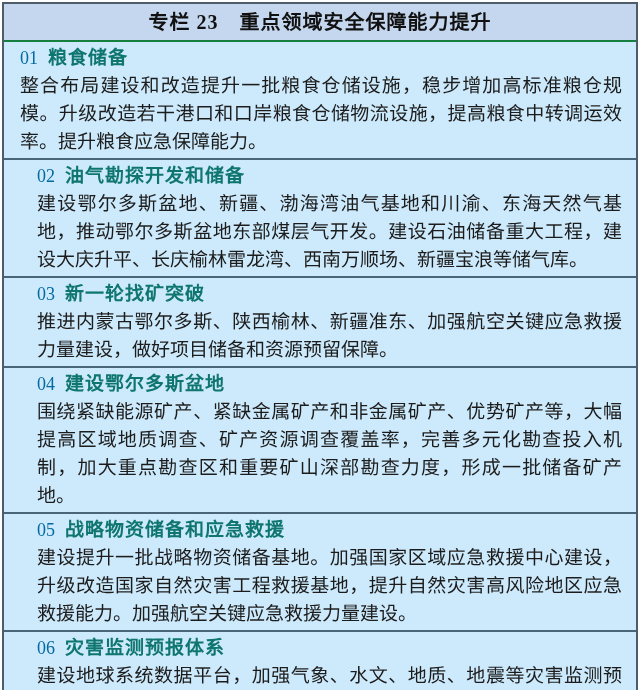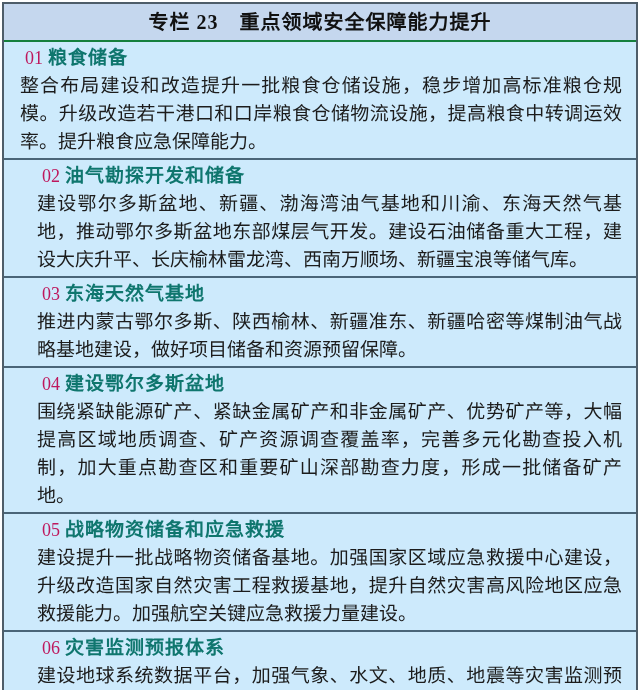--- a/index.html
+++ b/index.html
@@ -41,22 +41,21 @@
     display: flex;
     font-size: 19px;
     line-height: 28px;
     white-space: nowrap;
   }
   .sec-num {
     display: inline-block;
     width: 28px;
     flex: 0 0 28px;
     font-size: 18px;
-    color: #be185d;
-    text-align: center;
+    color: #0369a1;
   }
   .sec-title {
     font-weight: bold;
     letter-spacing: 1px;
     color: #0f766e;
   }
   .sec-body {
     font-size: 19px;
     line-height: 28px;
     text-align: justify;
@@ -83,23 +82,23 @@
     <div class="sec-head">
       <span class="sec-num">02</span>
       <span class="sec-title">油气勘探开发和储备</span>
     </div>
     <div class="sec-body">建设鄂尔多斯盆地、新疆、渤海湾油气基地和川渝、东海天然气基地，推动鄂尔多斯盆地东部煤层气开发。建设石油储备重大工程，建设大庆升平、长庆榆林雷龙湾、西南万顺场、新疆宝浪等储气库。</div>
   </div>
 
   <div class="section">
     <div class="sec-head">
       <span class="sec-num">03</span>
-      <span class="sec-title">东海天然气基地</span>
+      <span class="sec-title">新一轮找矿突破</span>
     </div>
-    <div class="sec-body">推进内蒙古鄂尔多斯、陕西榆林、新疆准东、新疆哈密等煤制油气战略基地建设，做好项目储备和资源预留保障。</div>
+    <div class="sec-body">推进内蒙古鄂尔多斯、陕西榆林、新疆准东、加强航空关键应急救援力量建设，做好项目储备和资源预留保障。</div>
   </div>
 
   <div class="section">
     <div class="sec-head">
       <span class="sec-num">04</span>
       <span class="sec-title">建设鄂尔多斯盆地</span>
     </div>
     <div class="sec-body">围绕紧缺能源矿产、紧缺金属矿产和非金属矿产、优势矿产等，大幅提高区域地质调查、矿产资源调查覆盖率，完善多元化勘查投入机制，加大重点勘查区和重要矿山深部勘查力度，形成一批储备矿产地。</div>
   </div>
 

